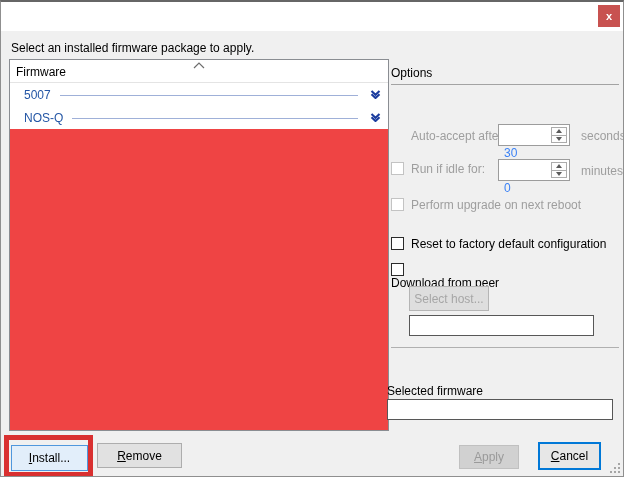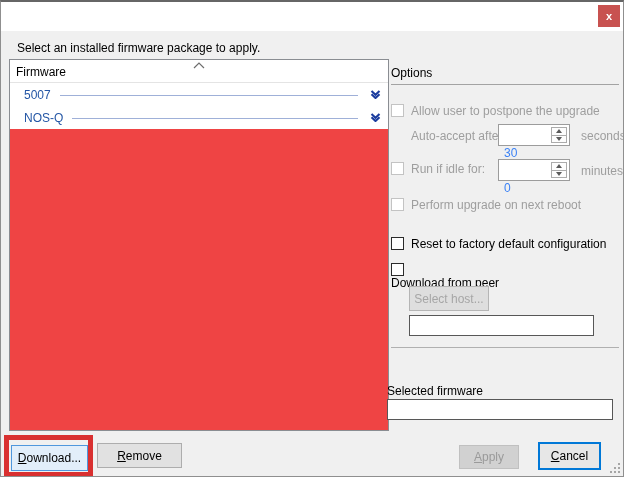--- a/index.html
+++ b/index.html
@@ -10,21 +10,21 @@
     position:relative;width:624px;height:477px;overflow:hidden;
     background:#f0f0f0;border:1px solid #8f8f8f;border-top:2px solid #666666;
   }
   .titlebar{position:absolute;left:0;top:0;width:100%;height:29px;background:#ffffff;}
   .title-text{position:absolute;left:10px;top:8px;color:#000;}
   .close-btn{
     position:absolute;top:3px;right:3px;width:22px;height:22px;background:#c85250;
     color:#ffffff;font-weight:bold;font-size:11px;display:flex;align-items:center;justify-content:center;
     cursor:pointer;
   }
-  .instruction{position:absolute;left:16px;top:39px;color:#000;}
+  .instruction{position:absolute;left:10px;top:39px;color:#000;}
 
   
   .listbox{
     position:absolute;left:8px;top:57px;width:380px;height:372px;
     background:#ef4444;border:1px solid #8a8d92;
   }
   .list-header{position:relative;height:23px;background:#ffffff;border-bottom:1px solid #e4e4e4;}
   .list-header-label{position:absolute;left:6px;top:5px;}
   .collapse-chevron{position:absolute;left:50%;top:2px;transform:translateX(-50%);cursor:pointer;line-height:0;}
   .list-item{
@@ -136,24 +136,20 @@
             <path d="M1.5 1 L5.5 4.7 L9.5 1" fill="none" stroke="#1b3c9e" stroke-width="2.1"></path>
             <path d="M1.5 4.3 L5.5 8 L9.5 4.3" fill="none" stroke="#1b3c9e" stroke-width="2.1"></path>
           </svg>
       </span>
     </div>
   </div>
 
   <div class="opt-title">Options</div>
   <div class="sep sep1"></div>
 
-  <div class="cbrow" style="left:390px;top:102px;">
-    <span class="cb dis"></span>
-    <span class="lbl-dis">Allow user to postpone the upgrade</span>
-  </div>
 
   <div class="plain-label lbl-dis" style="left:410px;top:127px;">Auto-accept after:</div>
   <div class="spinbox" style="left:497px;top:122px;">
     <span class="spin-val">30</span>
     <span class="spin-btns">
       <span class="spin-up">
           <i class="tri-up"></i>
         </span>
       <span class="spin-dn">
           <i class="tri-dn"></i>
@@ -199,21 +195,21 @@
   </div>
 
   <input class="textfield peer-field" value="" style="">
 
   <div class="sep sep2"></div>
 
   <div class="sel-fw-label">Selected firmware</div>
   <input class="textfield fw-field" value="" style="">
 
   <div class="btn btn-install">
-    <span class="btn-label">Download...</span>
+    <span class="btn-label">Install...</span>
   </div>
   <div class="btn btn-remove">
     <span class="btn-label">Remove</span>
   </div>
   <div class="btn btn-apply">
     <span class="btn-label">Apply</span>
   </div>
   <div class="btn btn-cancel">
     <span class="btn-label">Cancel</span>
   </div>

